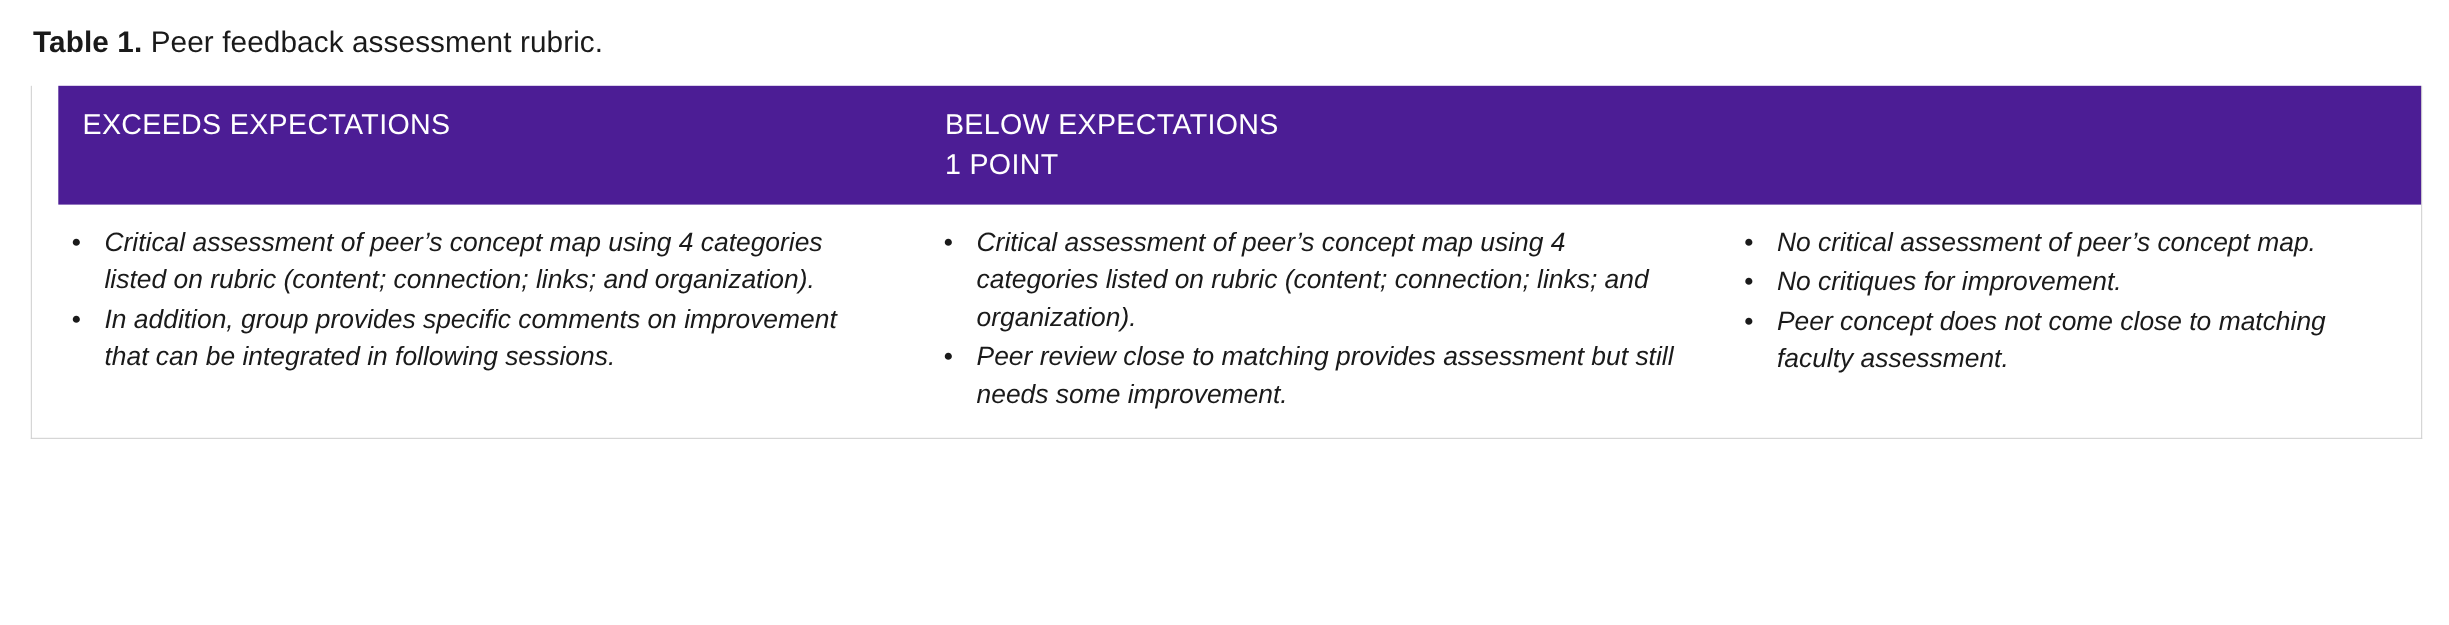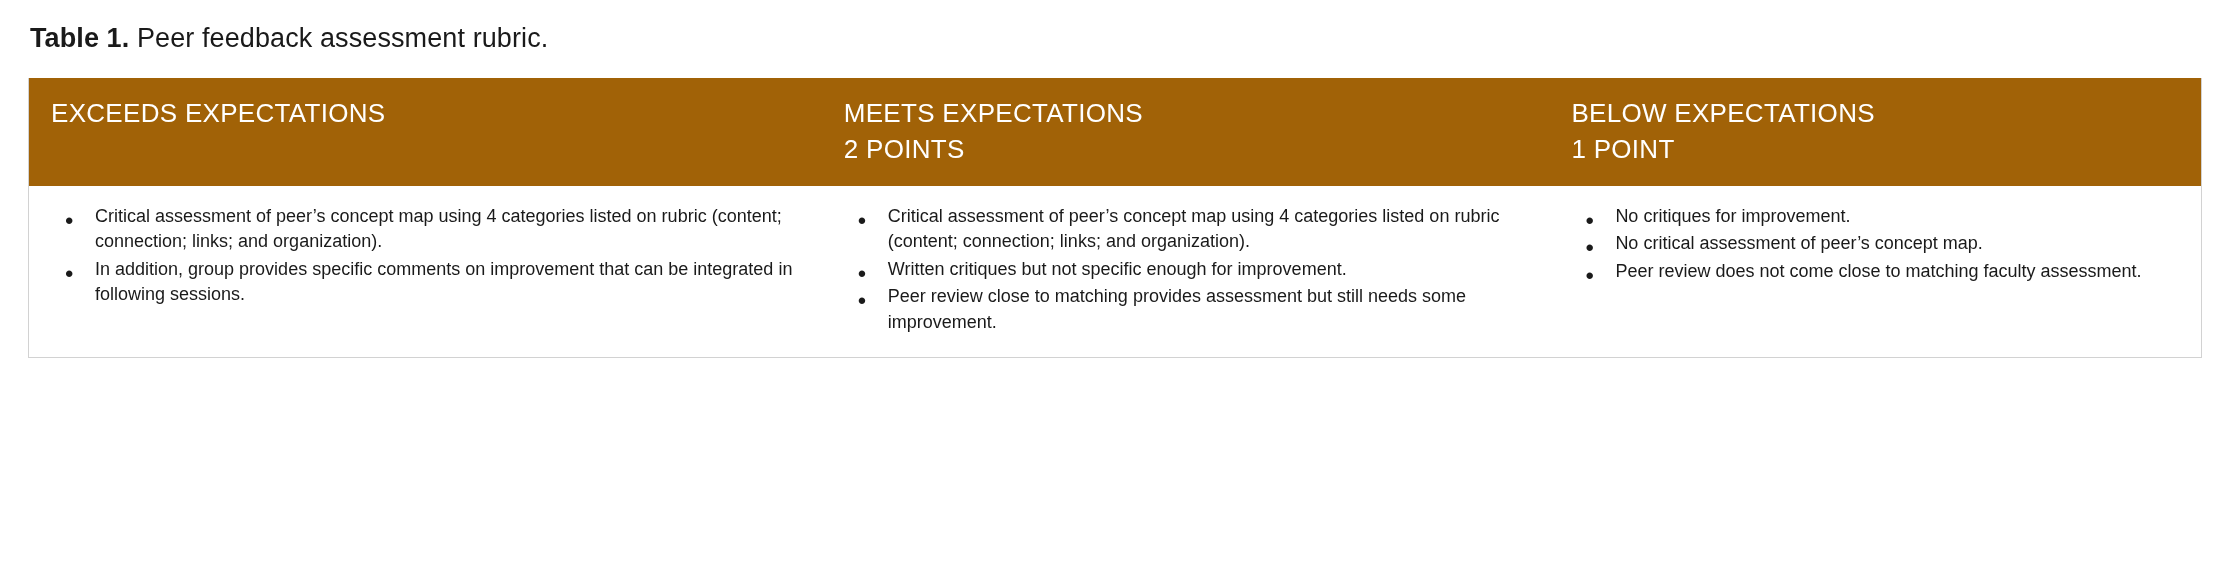--- a/index.html
+++ b/index.html
@@ -36,22 +36,23 @@
   }
   .rubric-table {
     width: 2174px;
     border: 1px solid #d2d2d2;
     border-top: none;
     box-sizing: border-box;
     background: #ffffff;
   }
   .header-row {
     display: flex;
-    background: #a16207;
+    background: #4c1d95;
     color: #ffffff;
+    margin-left: 24px;
   }
   .header-cell {
     box-sizing: border-box;
     padding: 18px 22px 18px 22px;
     font-size: 26px;
     line-height: 1.38;
     letter-spacing: 0.3px;
   }
   .header-cell .line1,
   .header-cell .line2 {
@@ -71,24 +72,25 @@
   .col-3 { width: 30%; }
 
   ul.bullets {
     list-style: none;
     margin: 0;
     padding: 0;
   }
   ul.bullets li {
     position: relative;
     padding-left: 44px;
-    font-size: 18px;
+    font-size: 24px;
     line-height: 1.42;
     color: #1a1a1a;
     margin-bottom: 2px;
+    font-style: italic;
   }
   ul.bullets li::before {
     content: "\2022";
     position: absolute;
     left: 14px;
     top: -1px;
     font-size: 24px;
     line-height: 1.5;
     color: #1a1a1a;
   }
@@ -102,47 +104,42 @@
     <span class="caption-label">Table 1.</span>
     <span class="caption-text">Peer feedback assessment rubric.</span>
   </p>
 
   <div class="rubric-table">
 
     <div class="header-row">
       <div class="header-cell col-1">
         <span class="line1">EXCEEDS EXPECTATIONS</span>
       </div>
-      <div class="header-cell col-2">
-        <span class="line1">MEETS EXPECTATIONS</span>
-        <span class="line2">2 POINTS</span>
-      </div>
       <div class="header-cell col-3">
         <span class="line1">BELOW EXPECTATIONS</span>
         <span class="line2">1 POINT</span>
       </div>
     </div>
 
     <div class="body-row">
       <div class="body-cell col-1">
         <ul class="bullets">
           <li>Critical assessment of peer’s concept map using 4 categories listed on rubric (content; connection; links; and organization).</li>
           <li>In addition, group provides specific comments on improvement that can be integrated in following sessions.</li>
         </ul>
       </div>
       <div class="body-cell col-2">
         <ul class="bullets">
           <li>Critical assessment of peer’s concept map using 4 categories listed on rubric (content; connection; links; and organization).</li>
-          <li>Written critiques but not specific enough for improvement.</li>
           <li>Peer review close to matching provides assessment but still needs some improvement.</li>
         </ul>
       </div>
       <div class="body-cell col-3">
         <ul class="bullets">
+          <li>No critical assessment of peer’s concept map.</li>
           <li>No critiques for improvement.</li>
-          <li>No critical assessment of peer’s concept map.</li>
-          <li>Peer review does not come close to matching faculty assessment.</li>
+          <li>Peer concept does not come close to matching faculty assessment.</li>
         </ul>
       </div>
     </div>
 
   </div>
 </div>
 
 </body></html>

